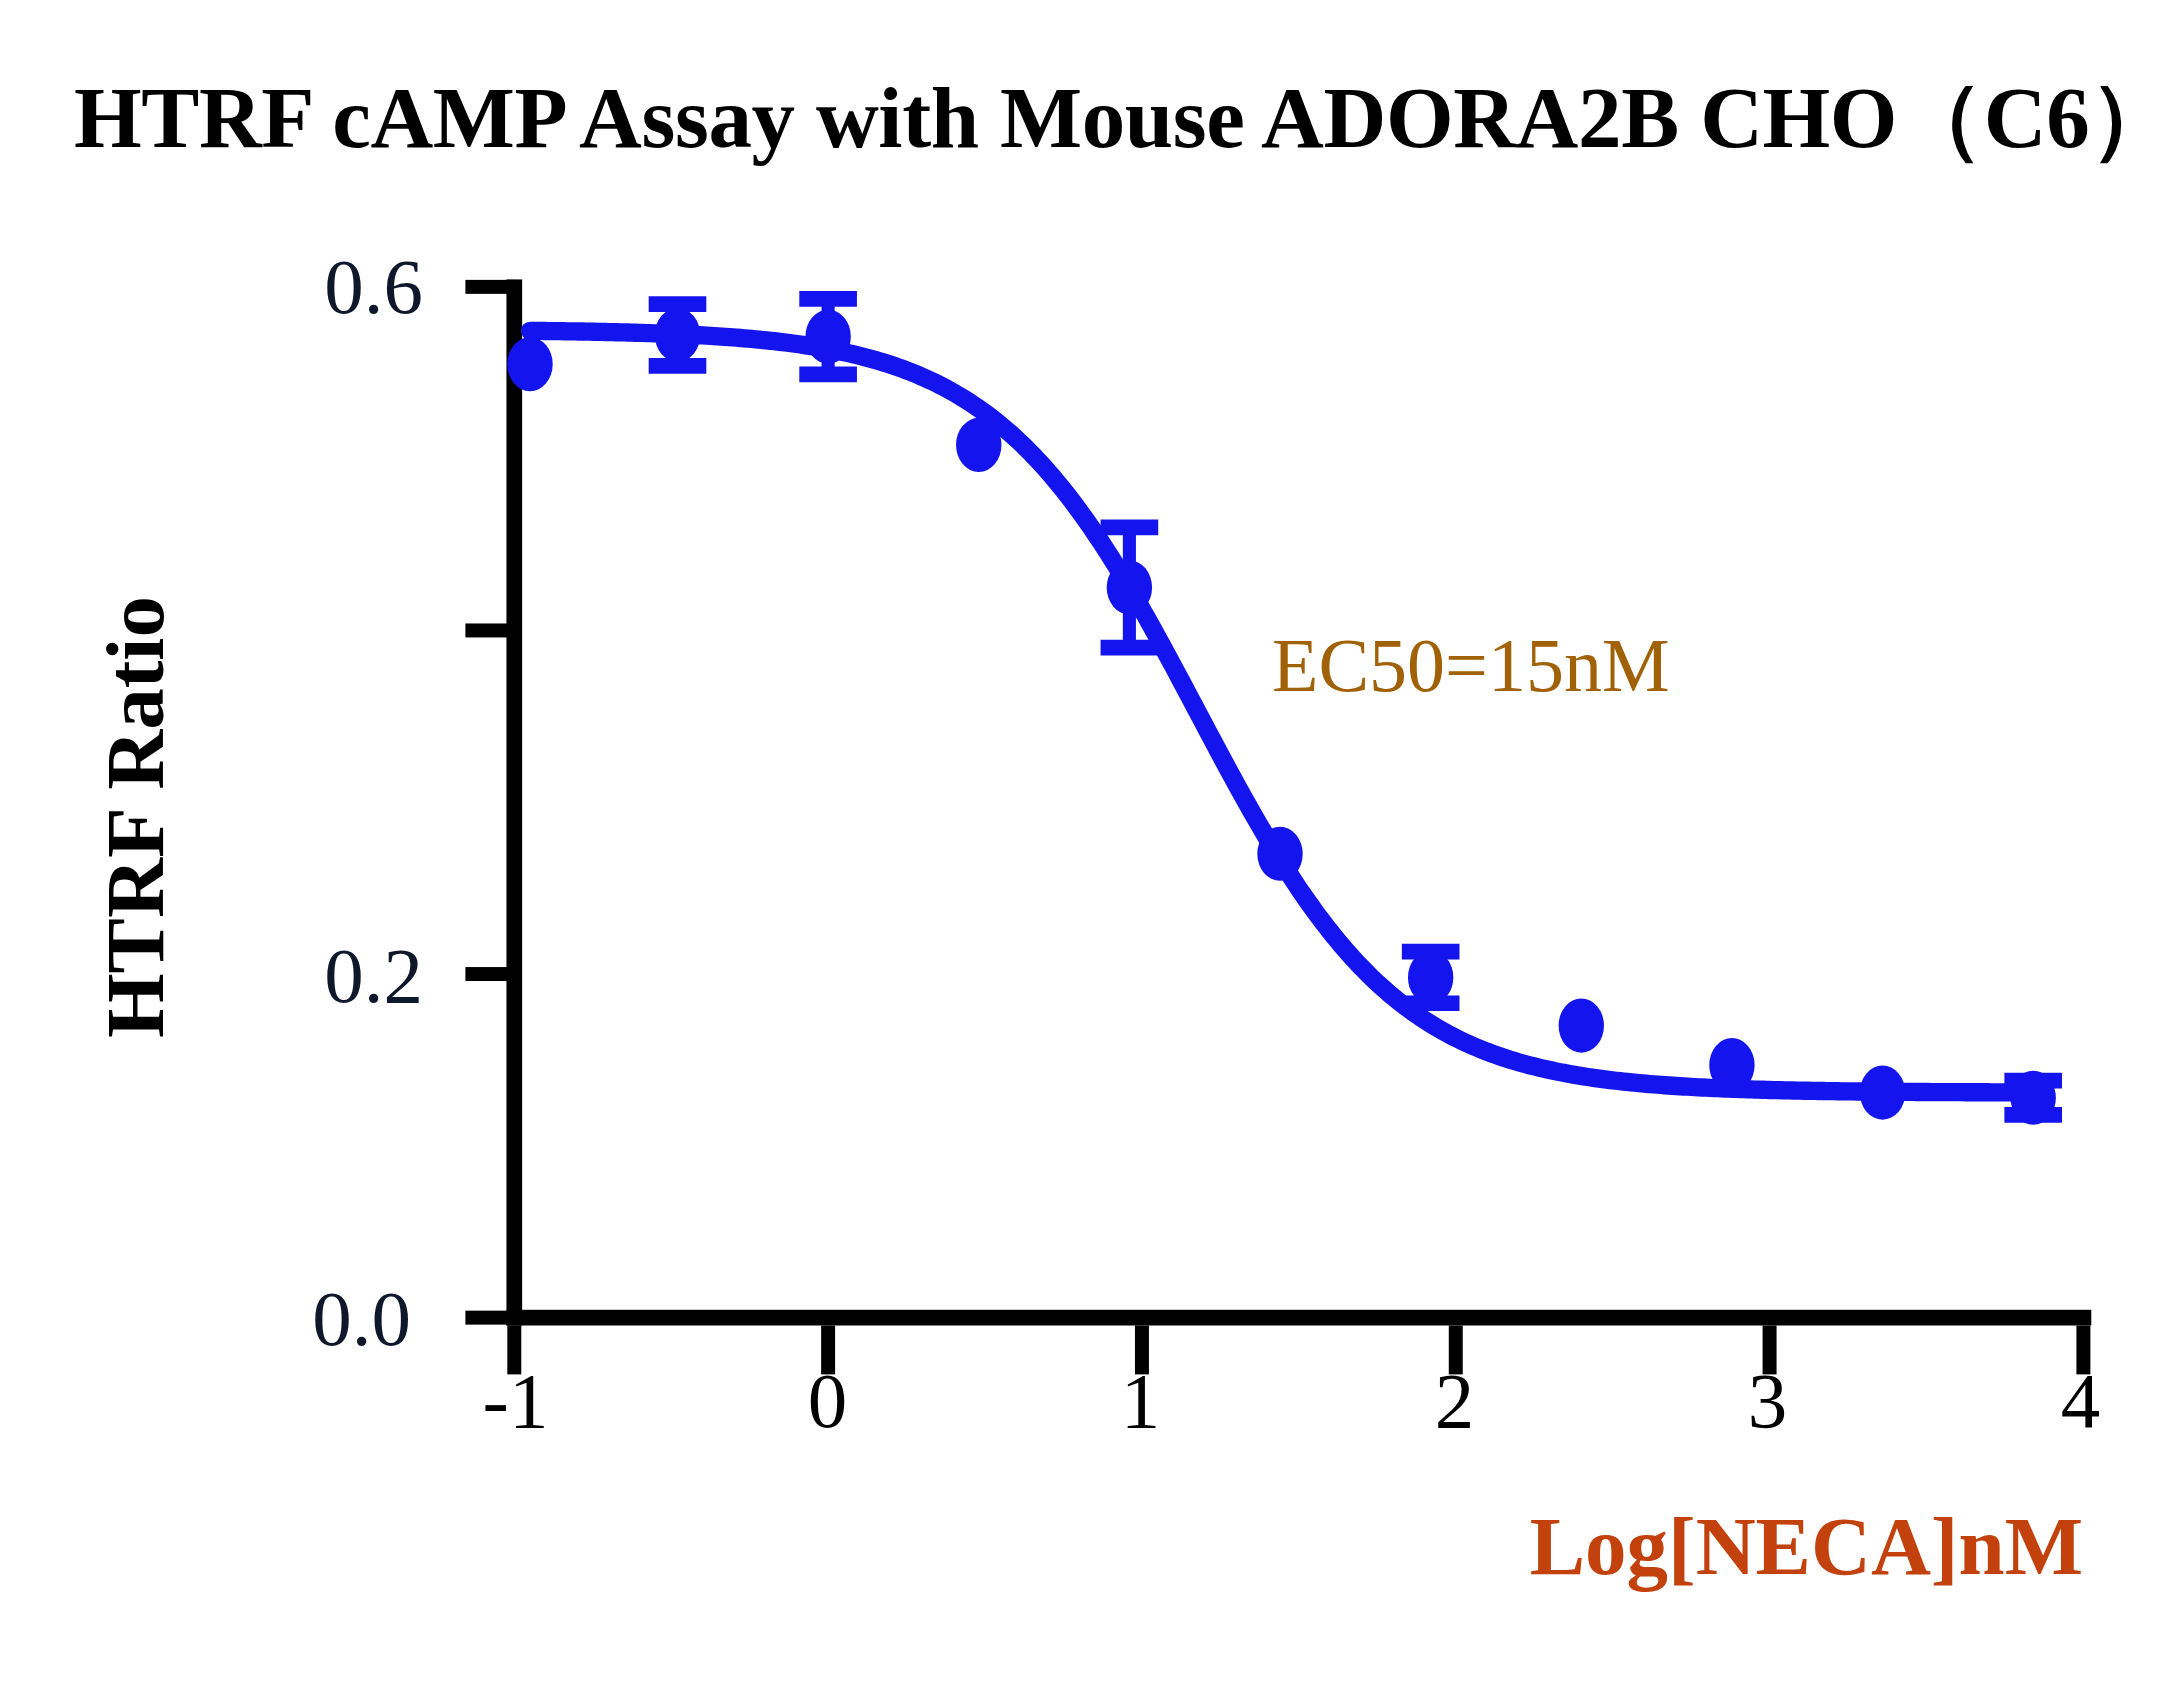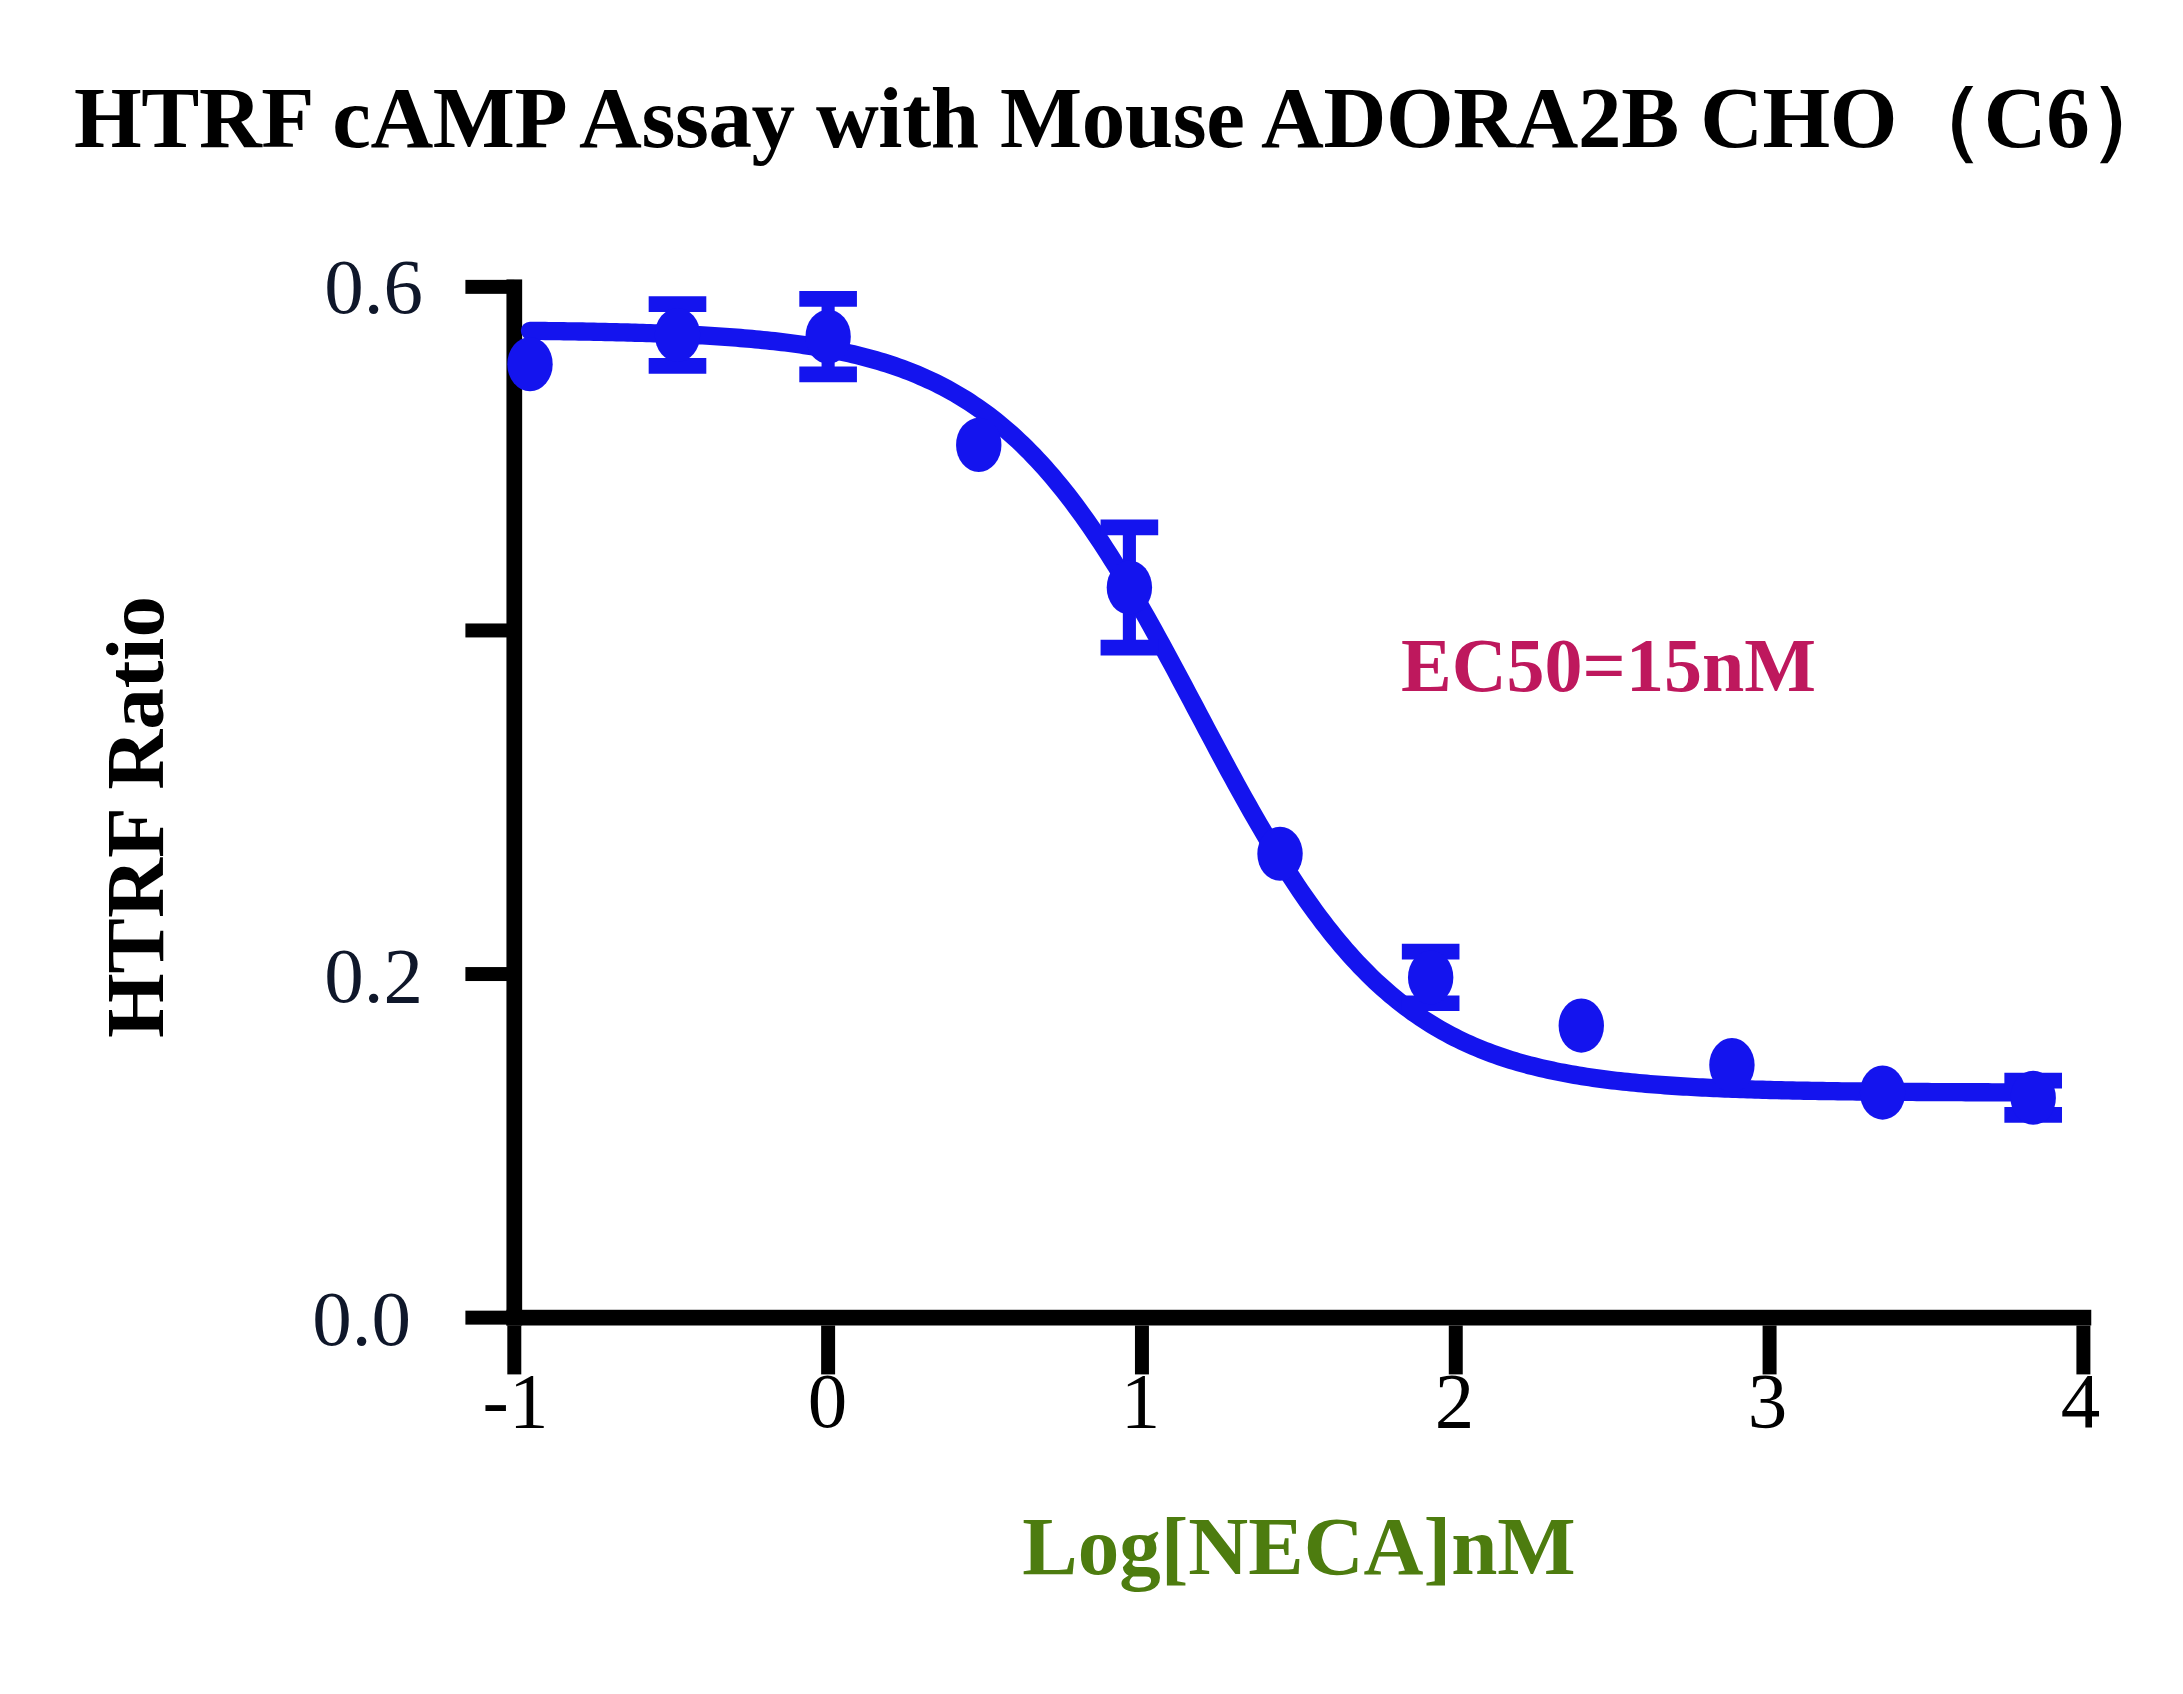--- a/index.html
+++ b/index.html
@@ -50,35 +50,35 @@
     transform: rotate(-90deg);
     transform-origin: 50% 50%;
     white-space: nowrap;
   }
 
   #x-axis-label {
     position: absolute;
     left: 515px;
     top: 1498px;
     width: 1568px;
-    text-align: center;
+    text-align: right;
     font-size: 83px;
     font-weight: bold;
-    color: #4d7c0f;
+    color: #c2410c;
     white-space: nowrap;
   }
 
   
   #ec50-annotation {
     position: absolute;
-    left: 1401px;
+    left: 1272px;
     top: 622px;
     font-size: 76px;
-    font-weight: bold;
-    color: #be185d;
+    font-weight: normal;
+    color: #a16207;
     white-space: nowrap;
   }
   .y-tick-lab {
     position: absolute;
     width: 279px;
     text-align: right;
     font-size: 79px;
     color: #0f172a;
     white-space: nowrap;
   }

